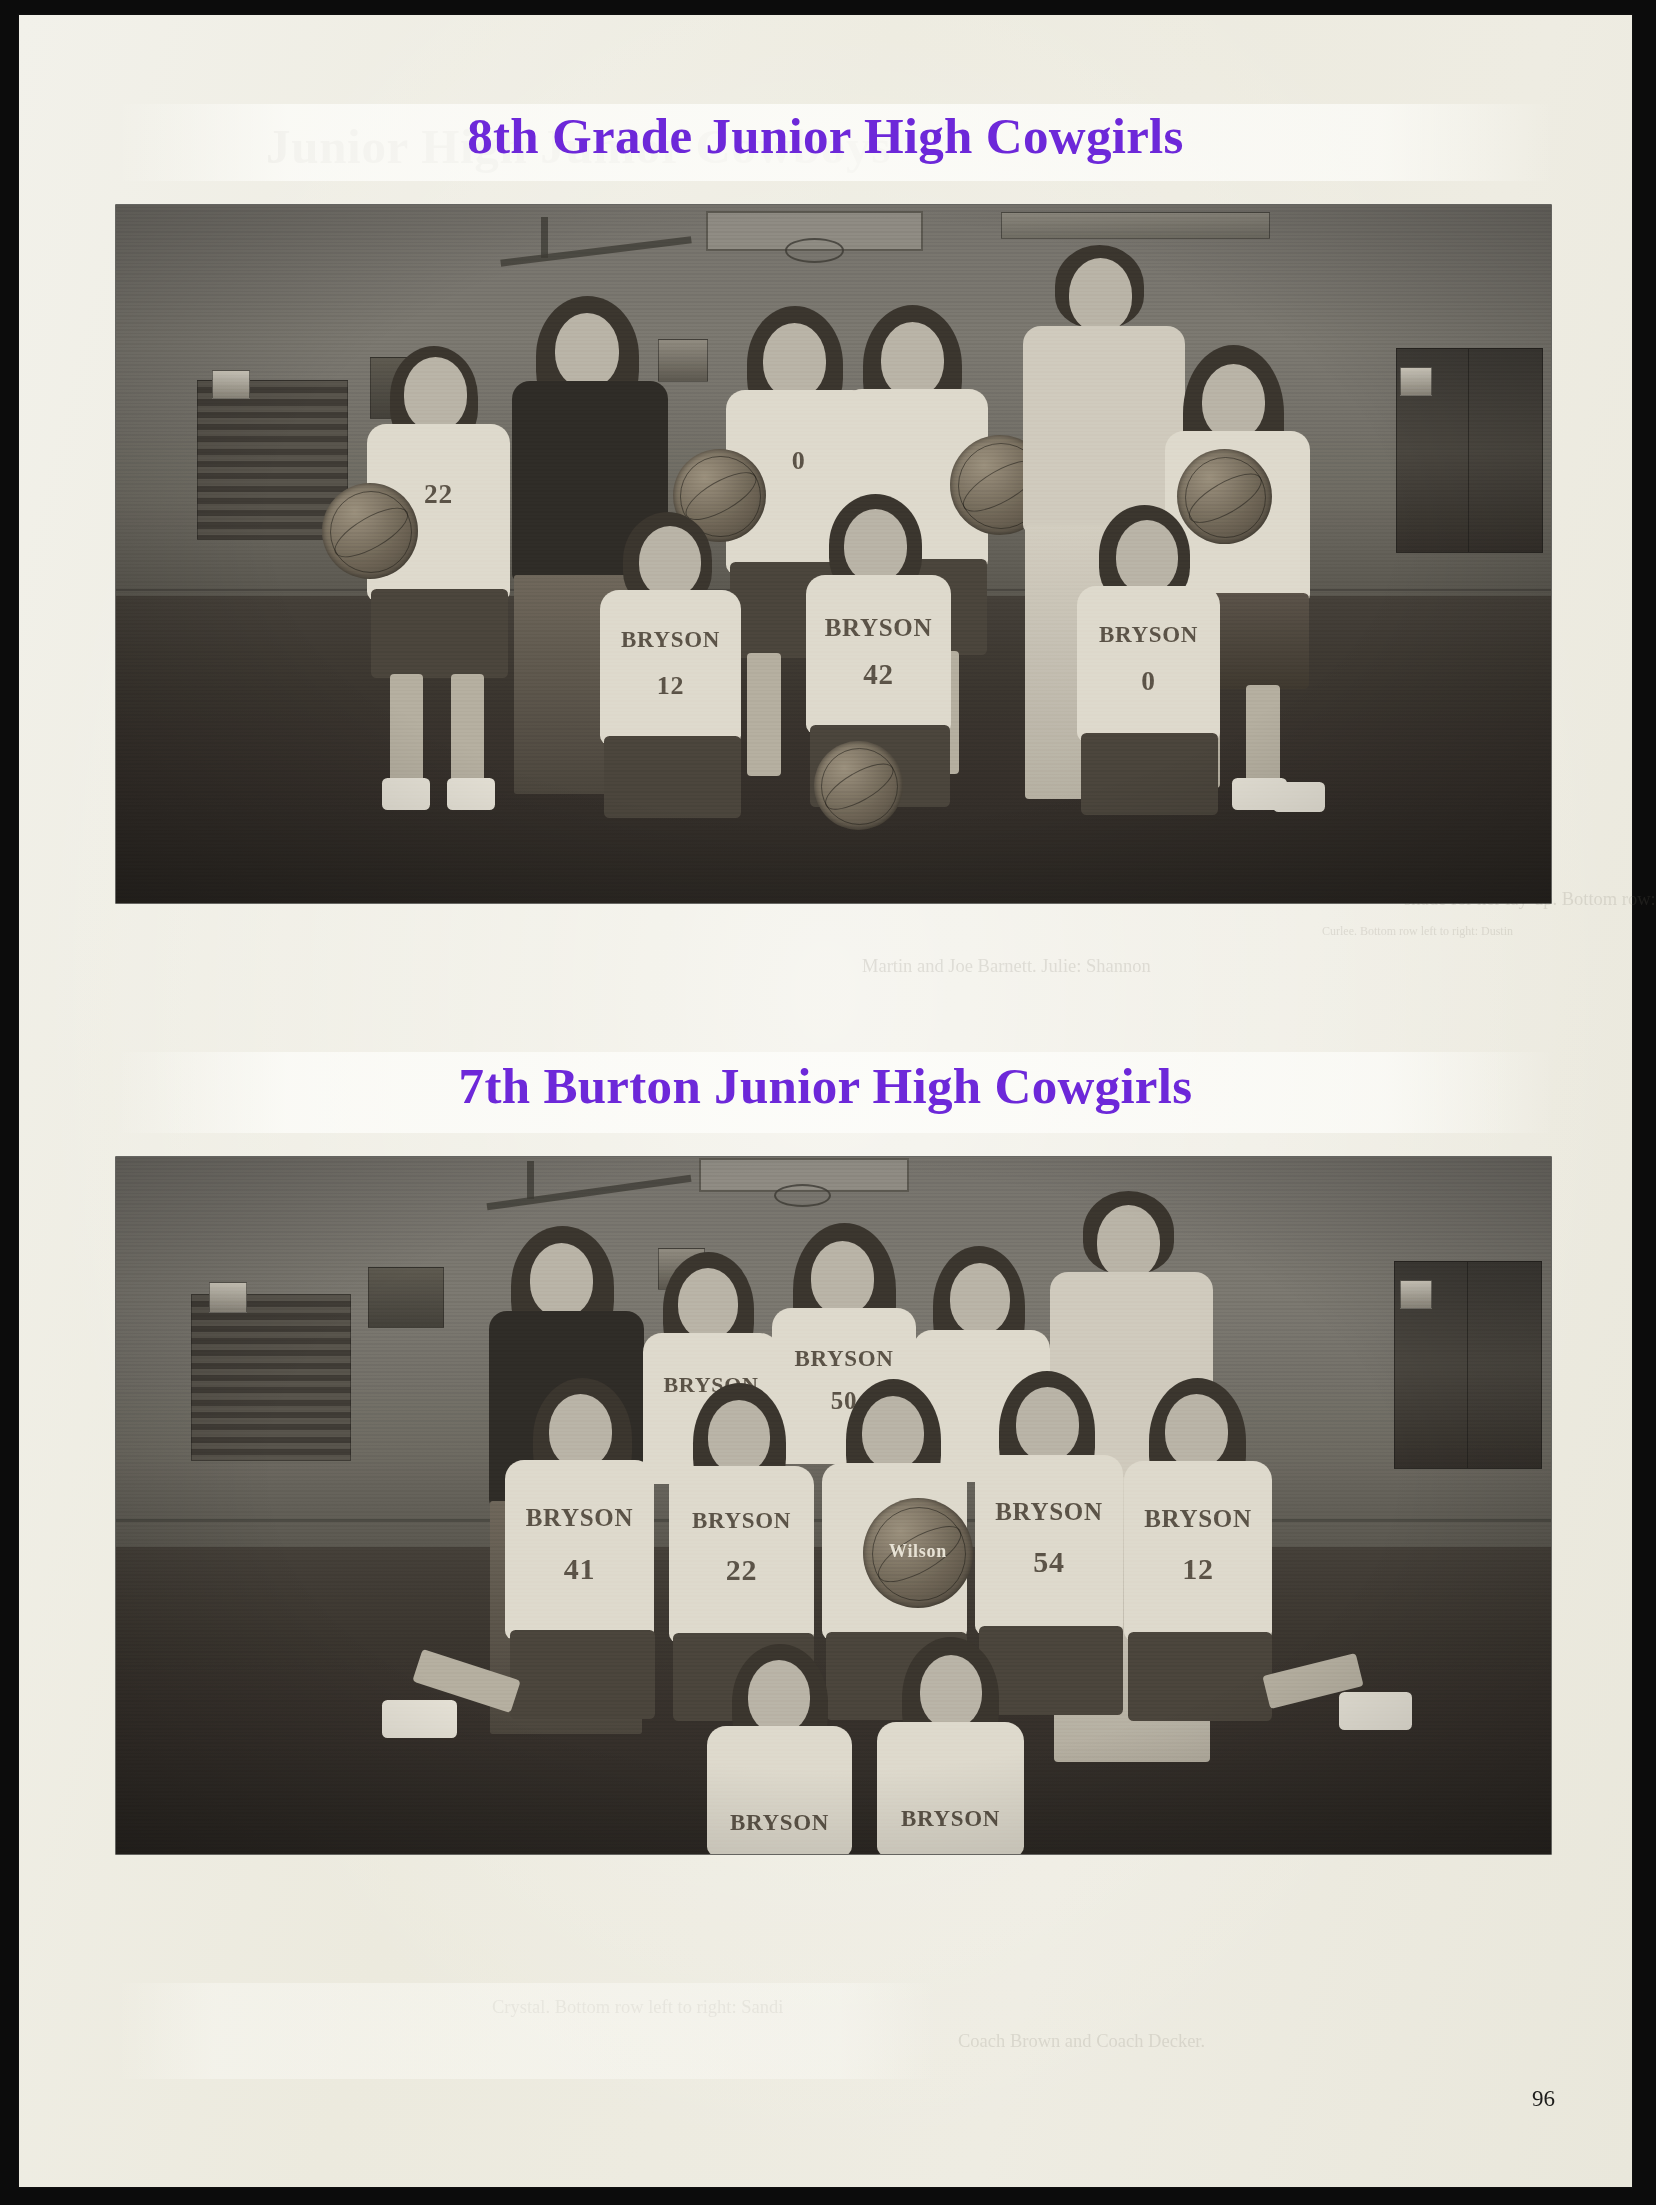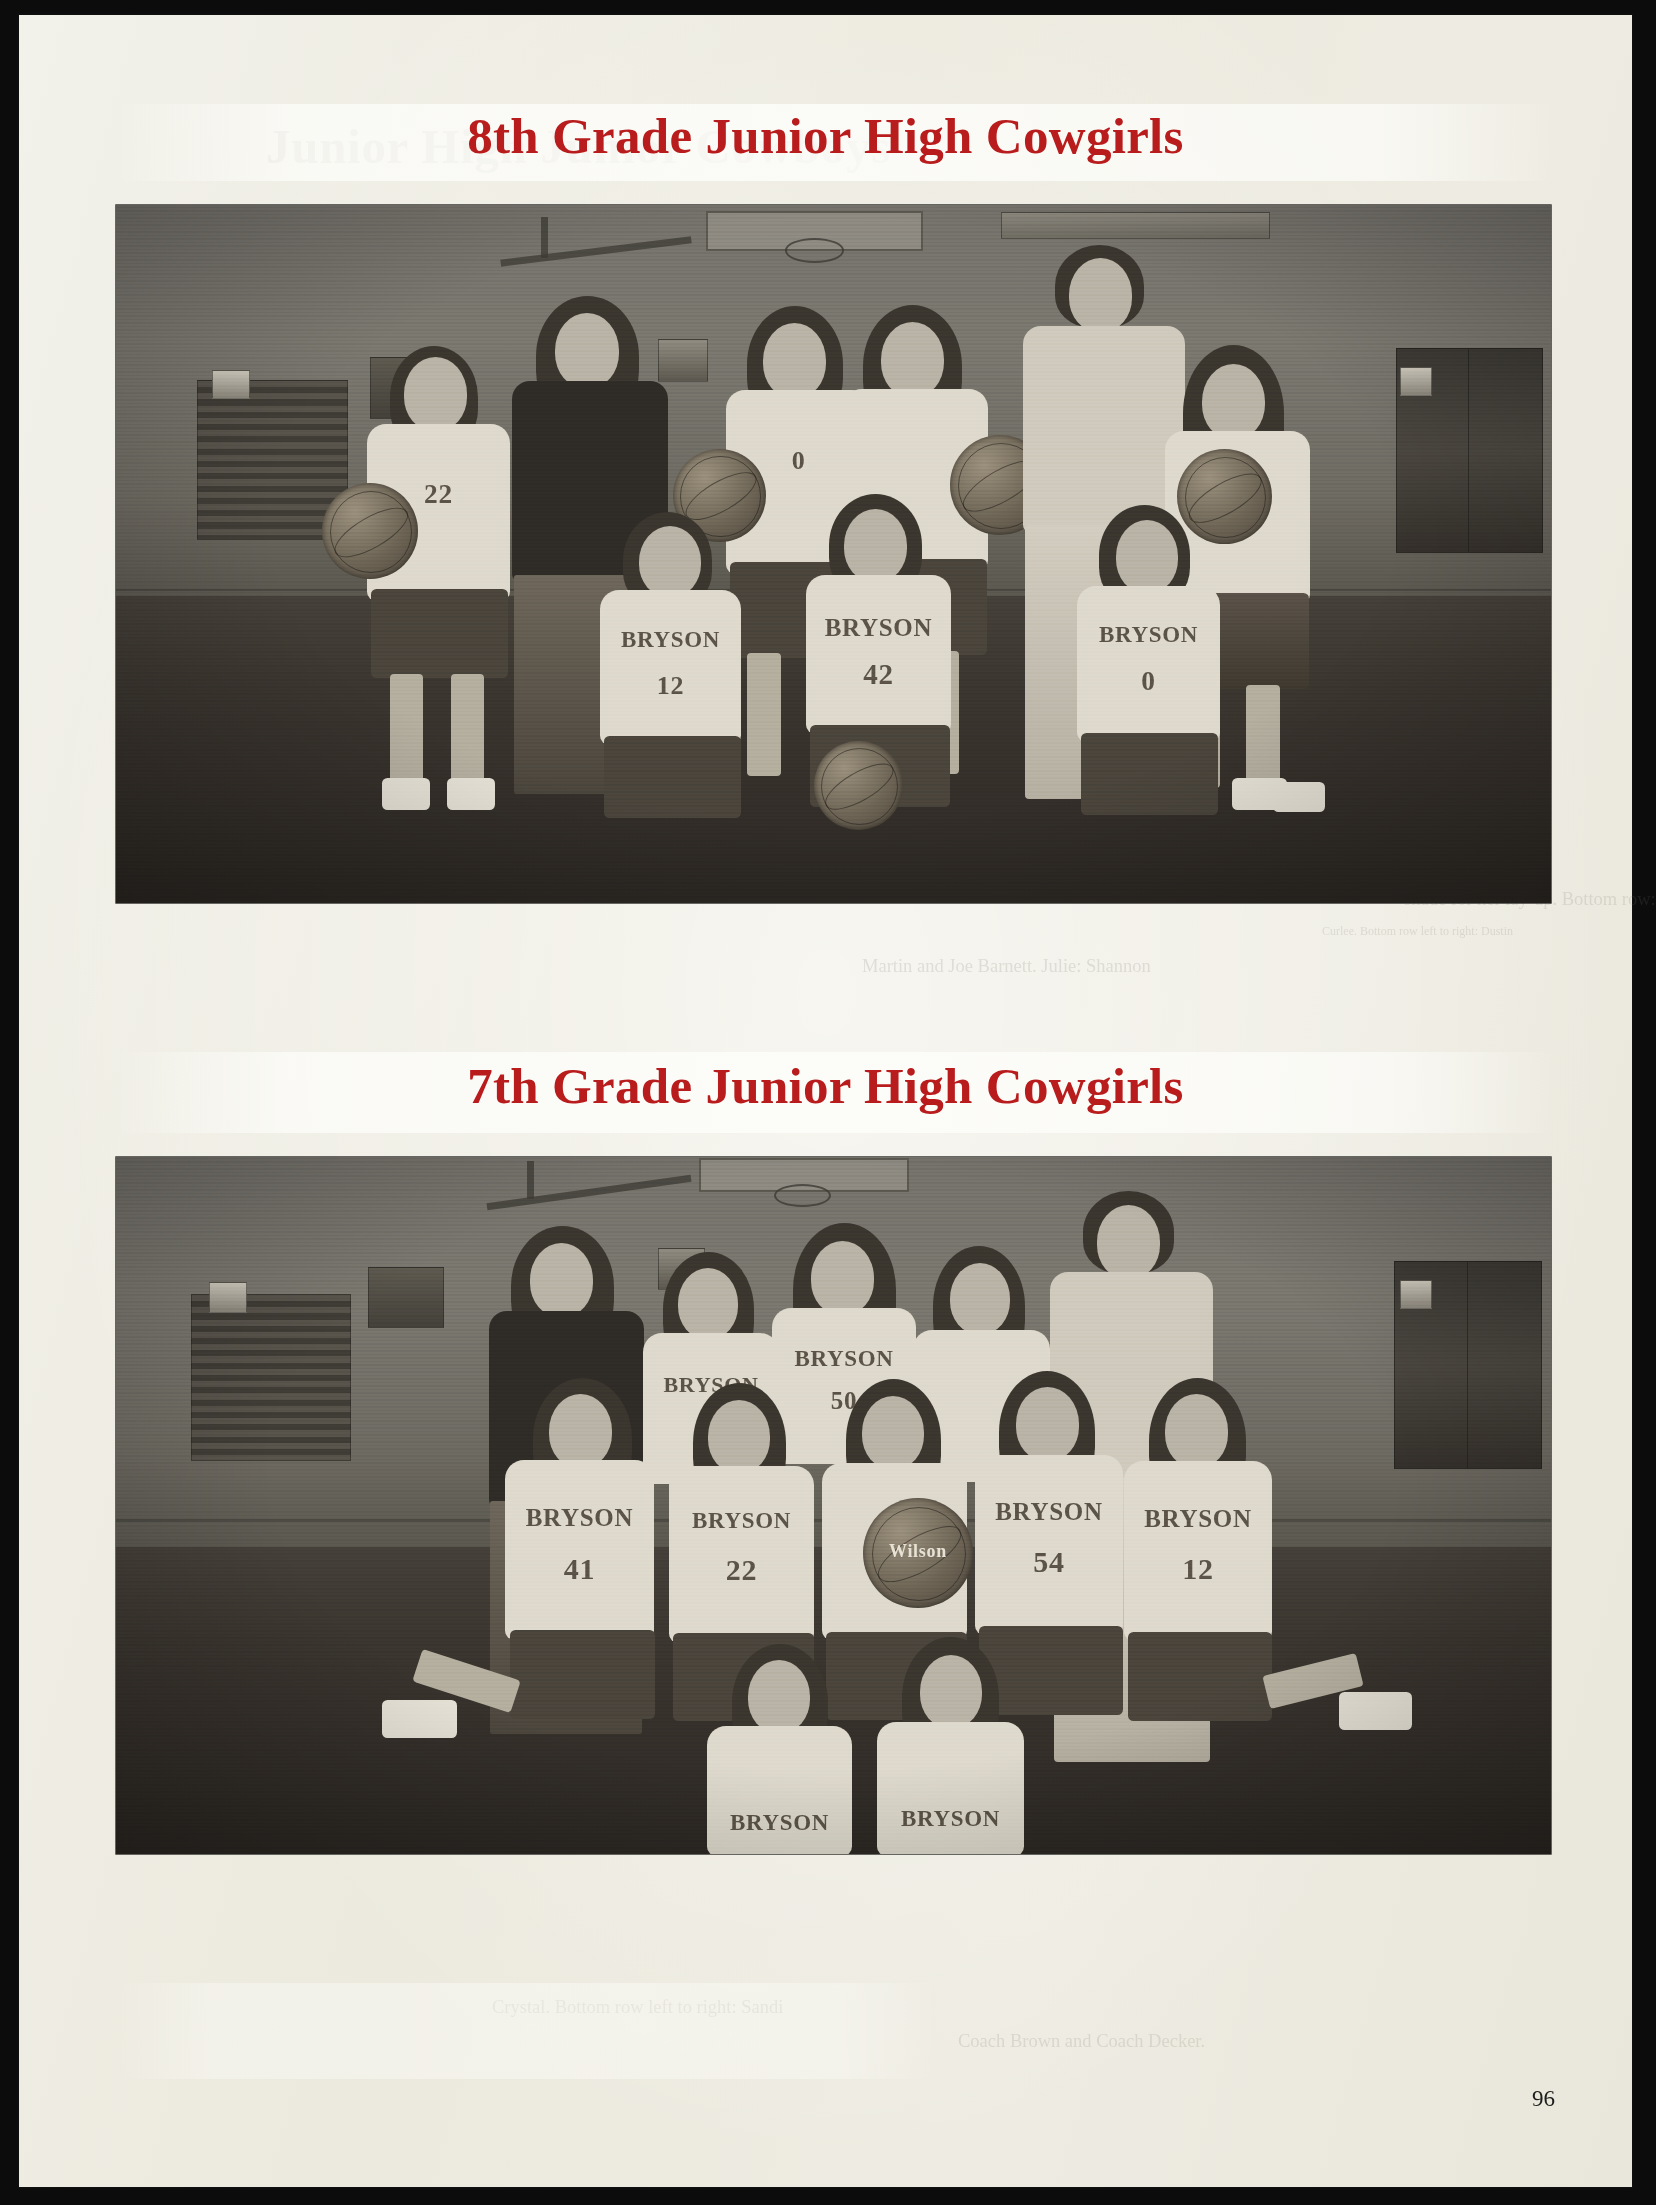--- a/index.html
+++ b/index.html
@@ -64,21 +64,21 @@
 
   h1.section-title {
     position: absolute;
     margin: 0;
     width: 100%;
     text-align: center;
     font-family: "Liberation Serif", serif;
     font-weight: bold;
     font-size: 51px;
     letter-spacing: 0.3px;
-    color: #b91c1c;
+    color: #6d28d9;
   }
   #title-8th { top: 92px; }
   #title-7th { top: 1042px; }
 
   
   .photo {
     position: absolute;
     overflow: hidden;
     background: #4a4a48;
     box-shadow: 0 0 0 0.7px #2a2a28;
@@ -342,21 +342,21 @@
       <div class="jersey-text" style="left:961px; top:461px; width:143px; font-size:27.4px;">0</div>
       <div class="shorts" style="left:965px; top:528px; width:137px; height:82px;"></div>
       <div class="shoe" style="left:1116px; top:573px; width:55px; height:32px;"></div>
     </div>
 
     <div class="photo-grain"></div>
     <div class="photo-vignette"></div>
   </div>
 
 
-  <h1 class="section-title" id="title-7th">7th Grade Junior High Cowgirls</h1>
+  <h1 class="section-title" id="title-7th">7th Burton Junior High Cowgirls</h1>
 
   <div class="photo" id="photo-7th">
     <div class="gym">
       <div class="gym-upper"></div>
       <div class="gym-floor"></div>
       <div class="wall-line" style="top:52%;"></div>
 
       <div class="hoop-arm" style="left:370px; top:32px; width:206px; height:6.9px; transform:rotate(-8deg);"></div>
       <div class="hoop-arm" style="left:411px; top:4.1px; width:6.9px; height:38px;"></div>
       <div class="hoop-backboard" style="left:583px; top:1.4px; width:206px; height:30px;"></div>

